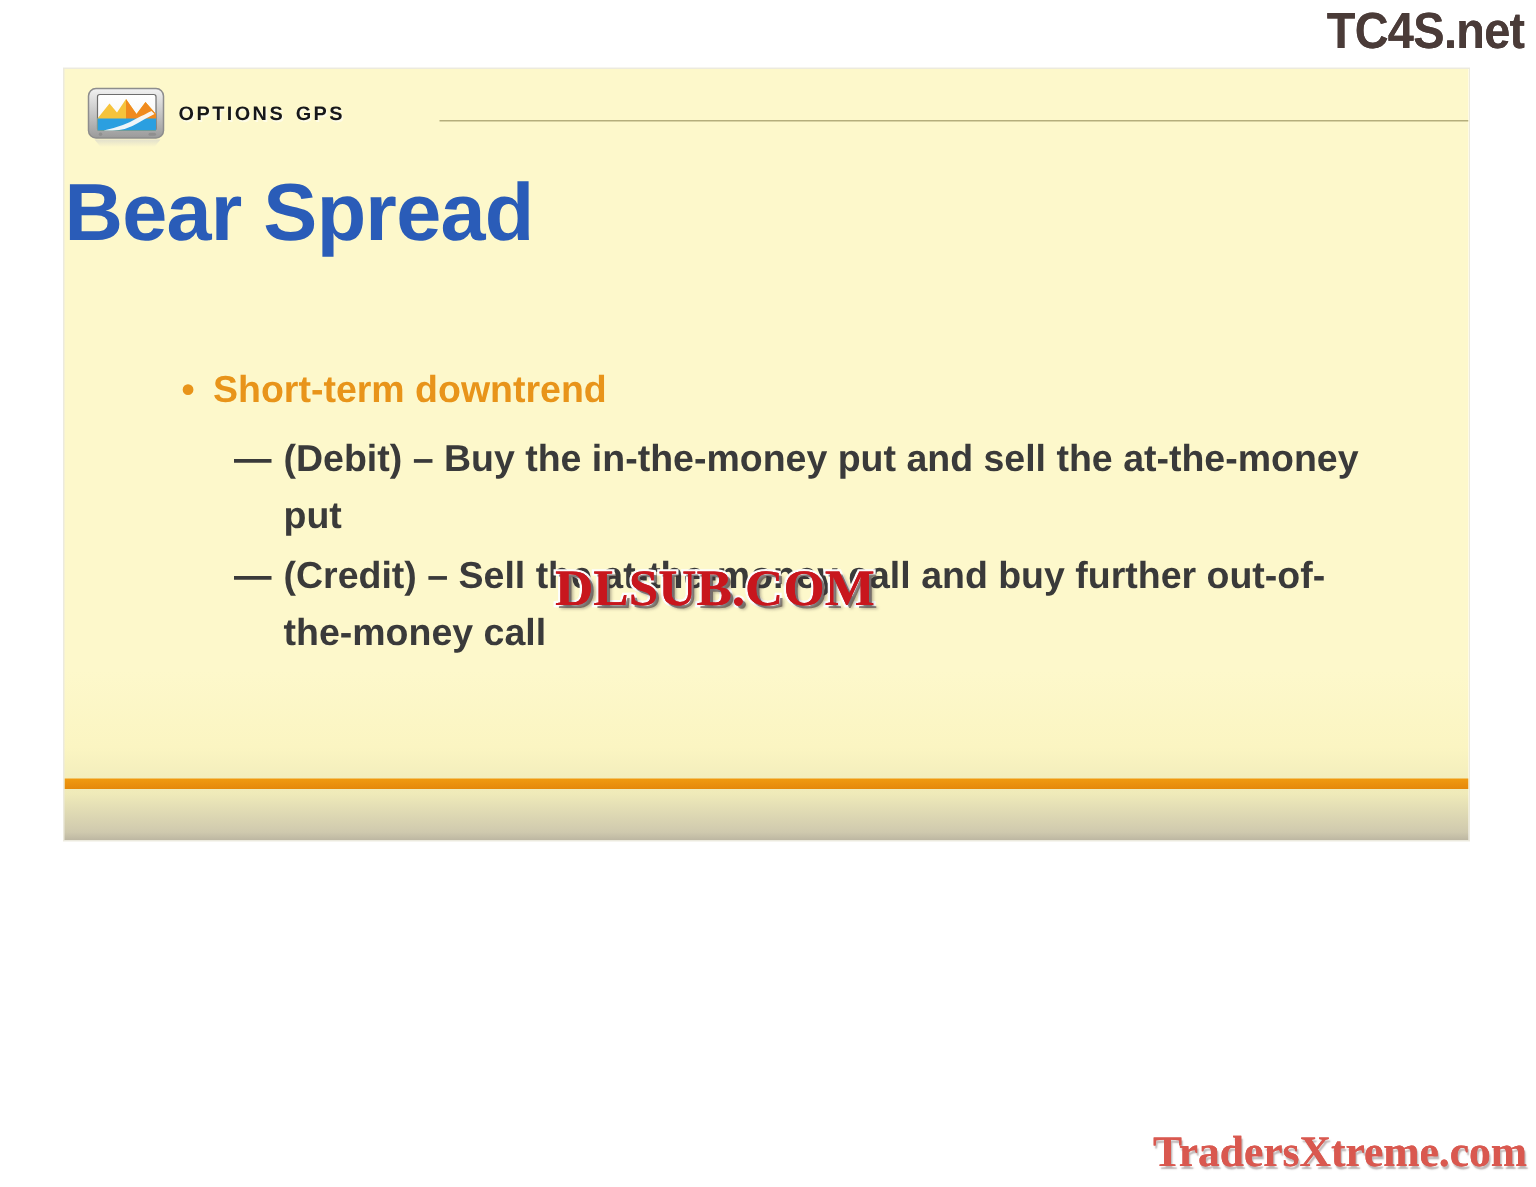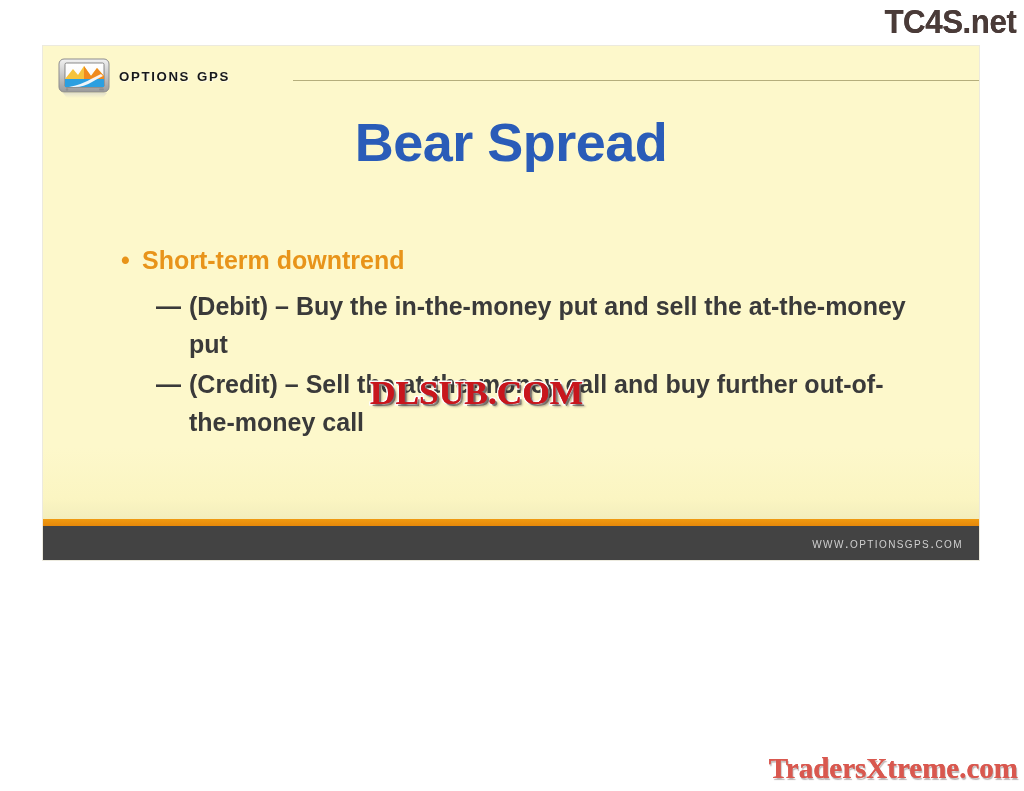--- a/index.html
+++ b/index.html
@@ -92,21 +92,20 @@
     height: 1px;
     background: #b5ae7c;
   }
 
   
   #slide-title {
     position: absolute;
     left: 0;
     top: 66px;
     width: 100%;
-    text-align: center;
     font-family: "Liberation Sans", sans-serif;
     font-weight: bold;
     font-size: 54px;
     line-height: 60px;
     color: #2a5cb8;
     letter-spacing: -0.5px;
   }
 
   
   #slide-body {
@@ -319,20 +318,17 @@
     <div class="bullet-l2">
       <span class="dash">—</span>
       <span>(Credit) – Sell the at-the-money call and buy further out-of-the-money call</span>
     </div>
   </div>
 
   <div id="dlsub-watermark">DLSUB.COM</div>
   <div id="dlsub-watermark-fill">DLSUB.COM</div>
 
   <div id="footer-stripe"></div>
-  <div id="footer-bar">
-    <div id="footer-url">www.OptionsGPS.com</div>
-  </div>
 
 </div>
 
 <div id="tx-branding">TradersXtreme.com</div>
 <div id="tx-branding-fill">TradersXtreme.com</div>
 
 </body></html>

